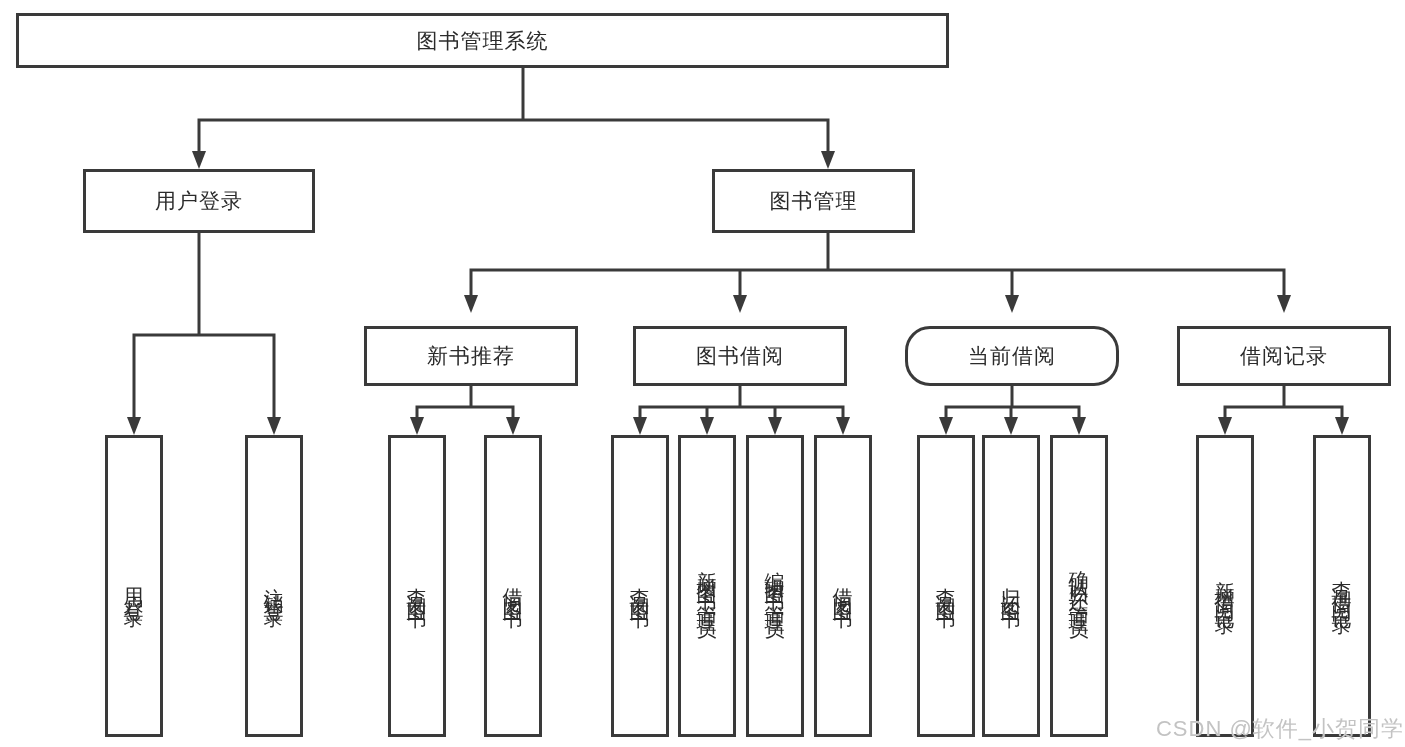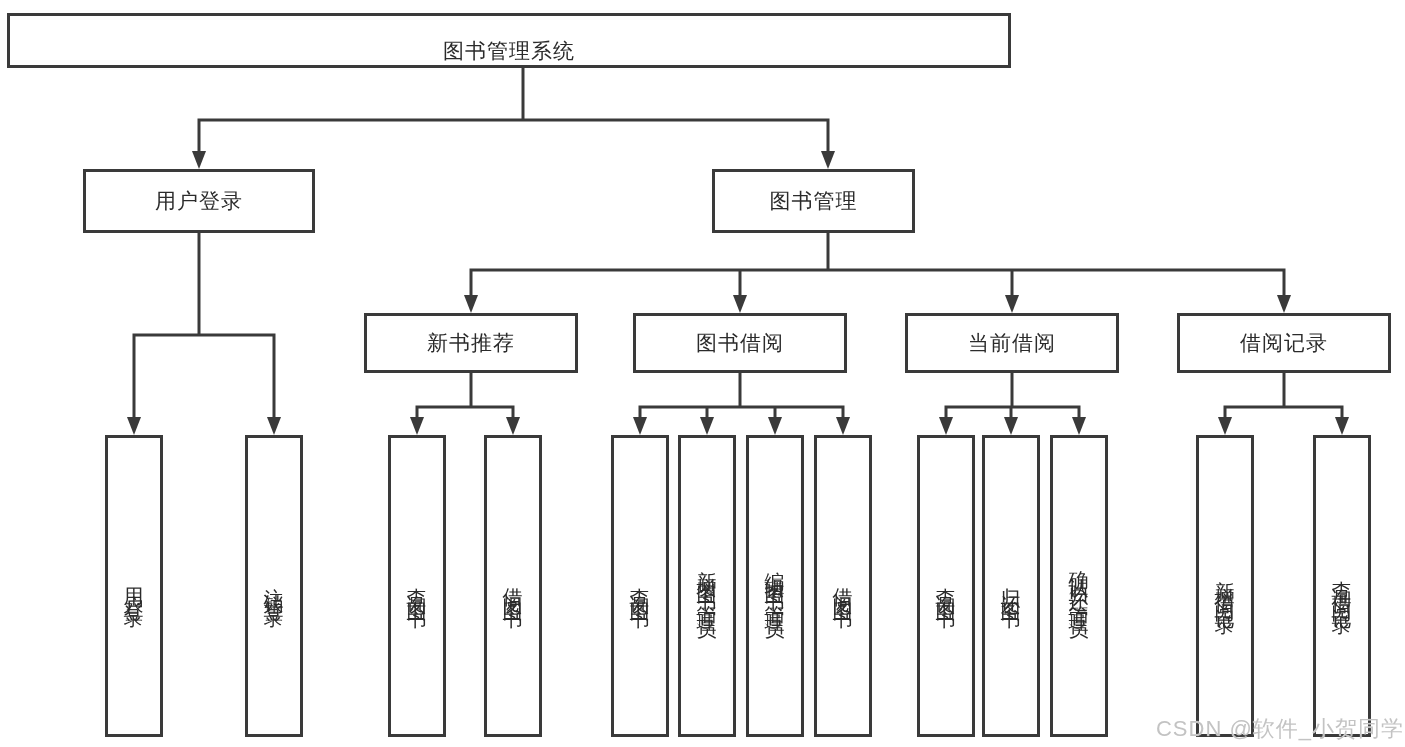--- a/index.html
+++ b/index.html
@@ -15,27 +15,27 @@
     position: absolute;
     box-sizing: border-box;
     border: 3px solid #3a3a3a;
     background: #ffffff;
     display: flex;
     align-items: center;
     justify-content: center;
     color: #2b2b2b;
   }
   .node-h { font-size: 21px; letter-spacing: 1px; }
-  .node-root  { left: 7px;  top: 13px;  width: 1004px; height: 55px; align-items: flex-end; }
+  .node-root  { left: 16px;  top: 13px;  width: 933px; height: 55px; }
   .node-l2a   { left: 83px;  top: 169px; width: 232px;  height: 64px; }
   .node-l2b   { left: 712px; top: 169px; width: 203px;  height: 64px; }
-  .node-l3    { top: 313px; width: 214px; height: 60px; }
+  .node-l3    { top: 326px; width: 214px; height: 60px; }
   .node-l3a   { left: 364px; }
   .node-l3b   { left: 633px; text-align: center; }
-  .node-l3c   { left: 905px; }
+  .node-l3c   { left: 905px; border-radius: 25px; }
   .node-l3d   { left: 1177px; }
   .leaf {
     top: 435px;
     width: 58px;
     height: 302px;
   }
   .leaf span {
     writing-mode: vertical-rl;
     text-orientation: mixed;
     font-size: 20px;

